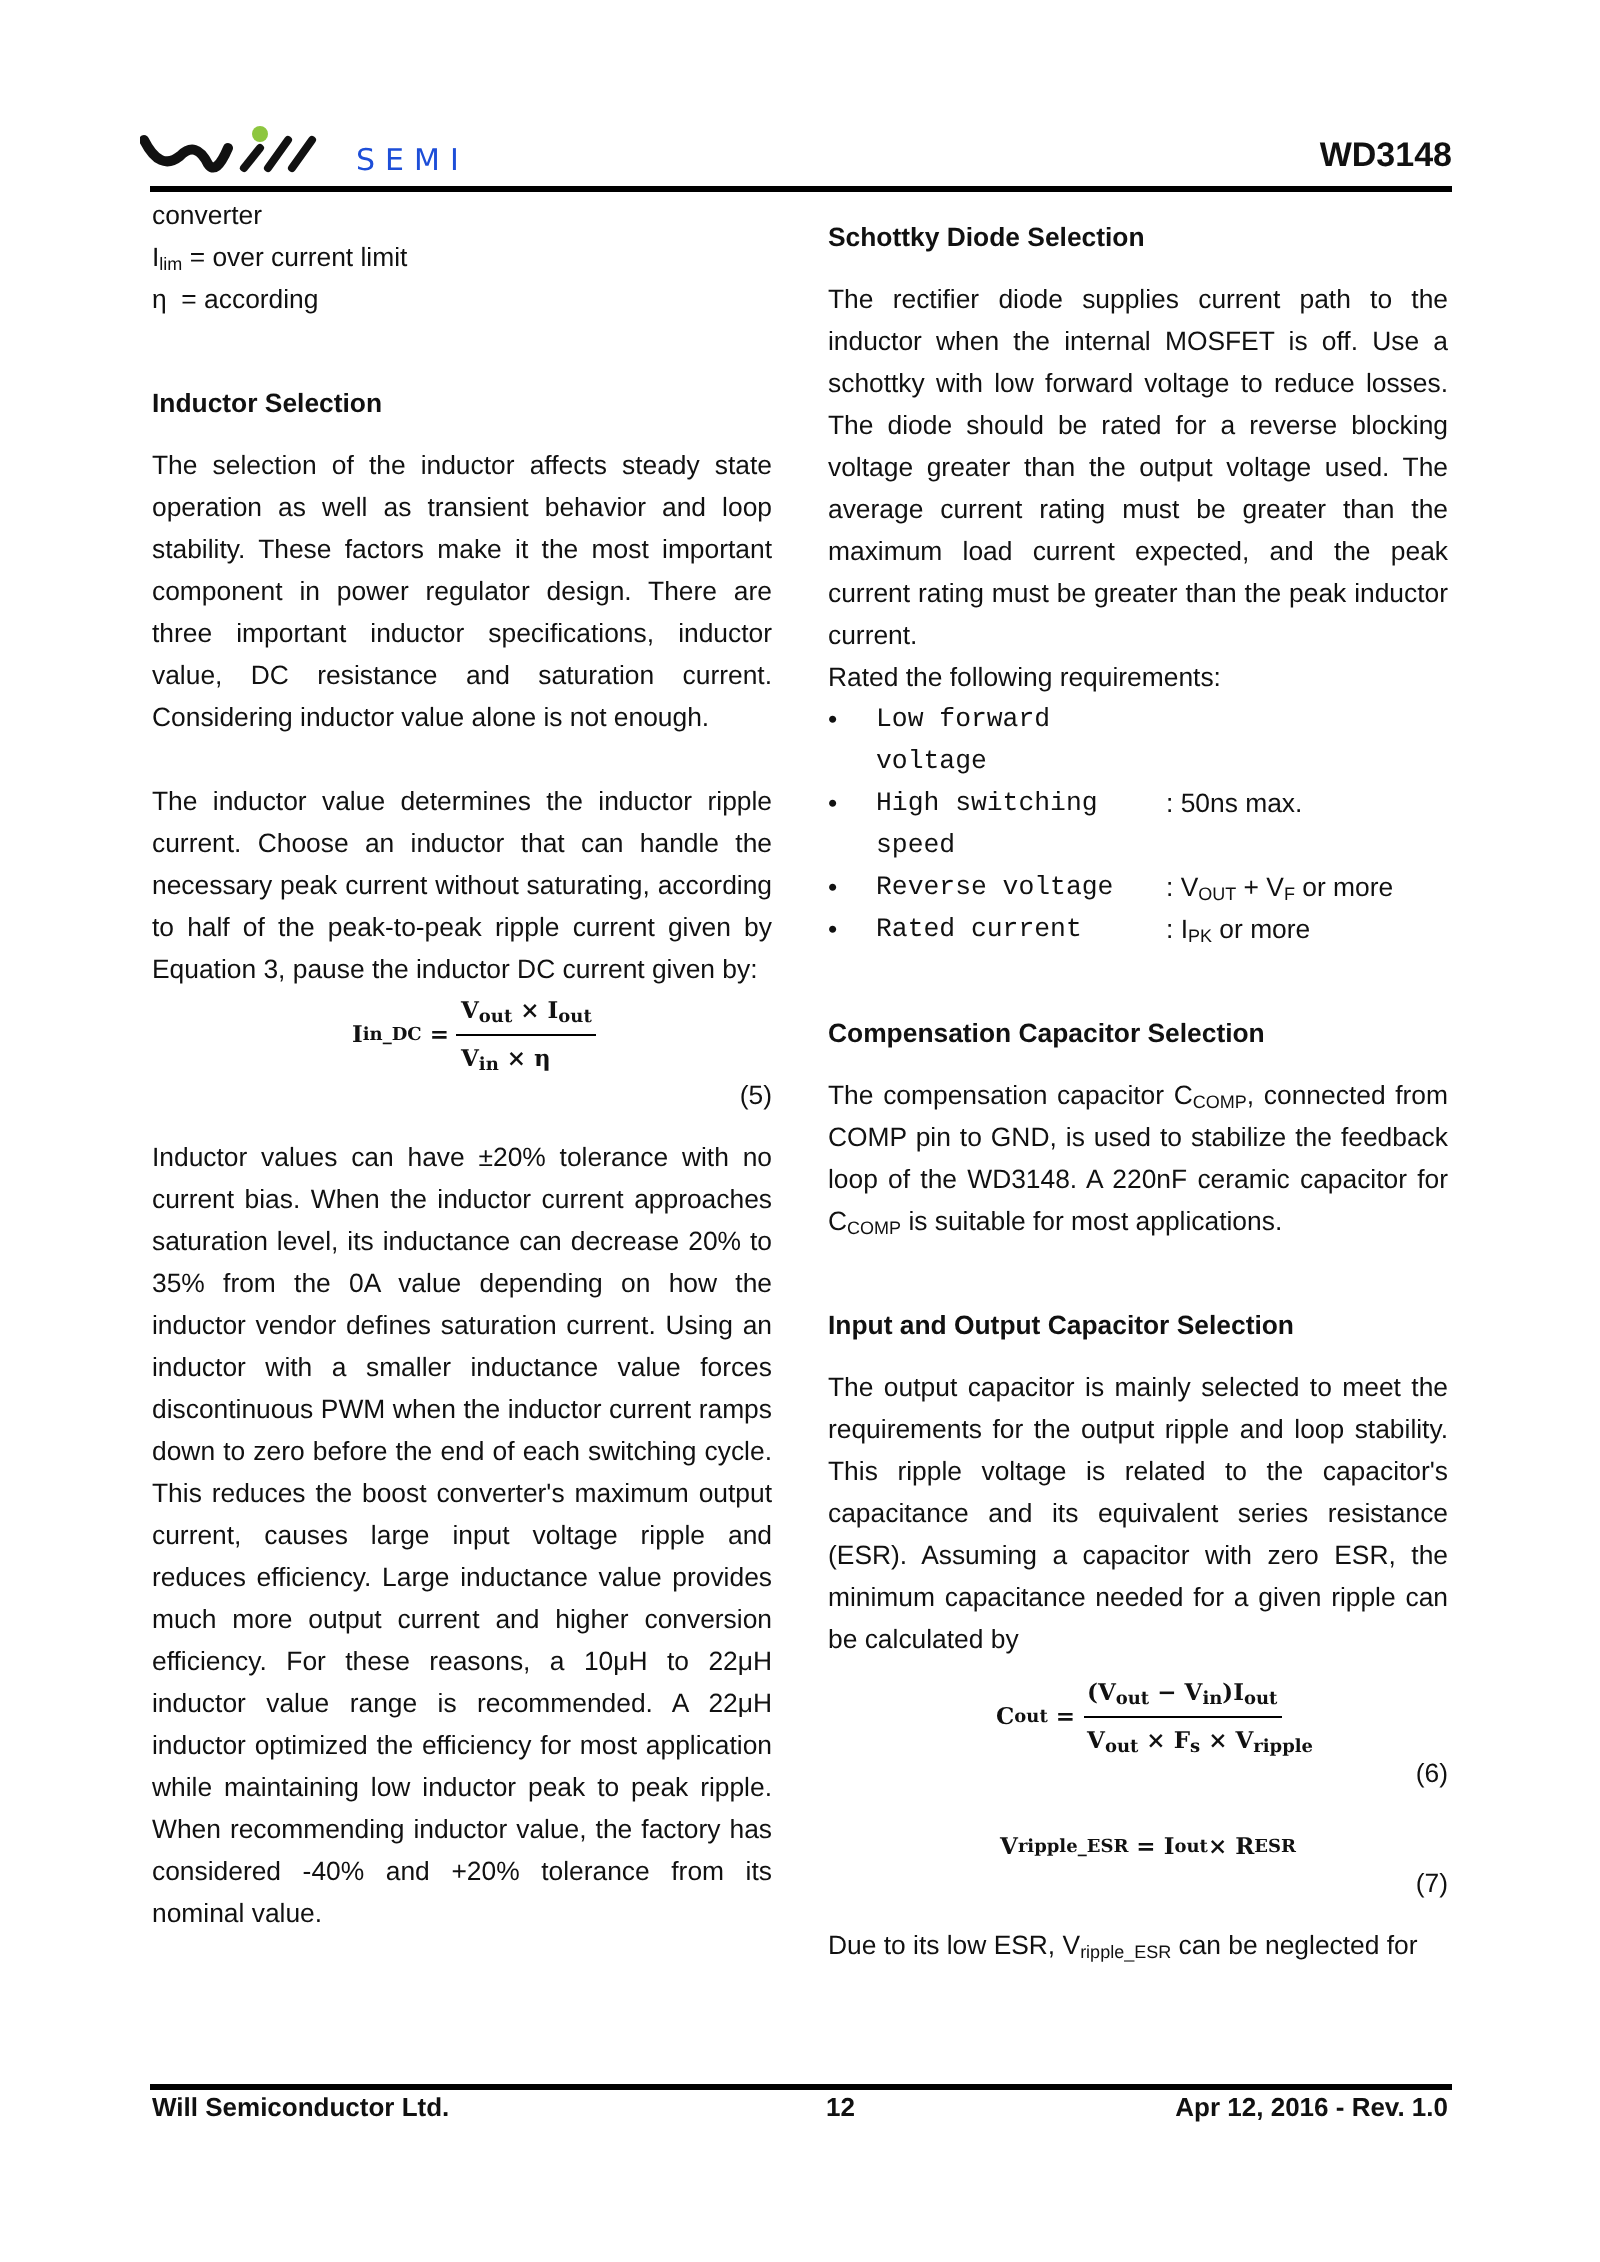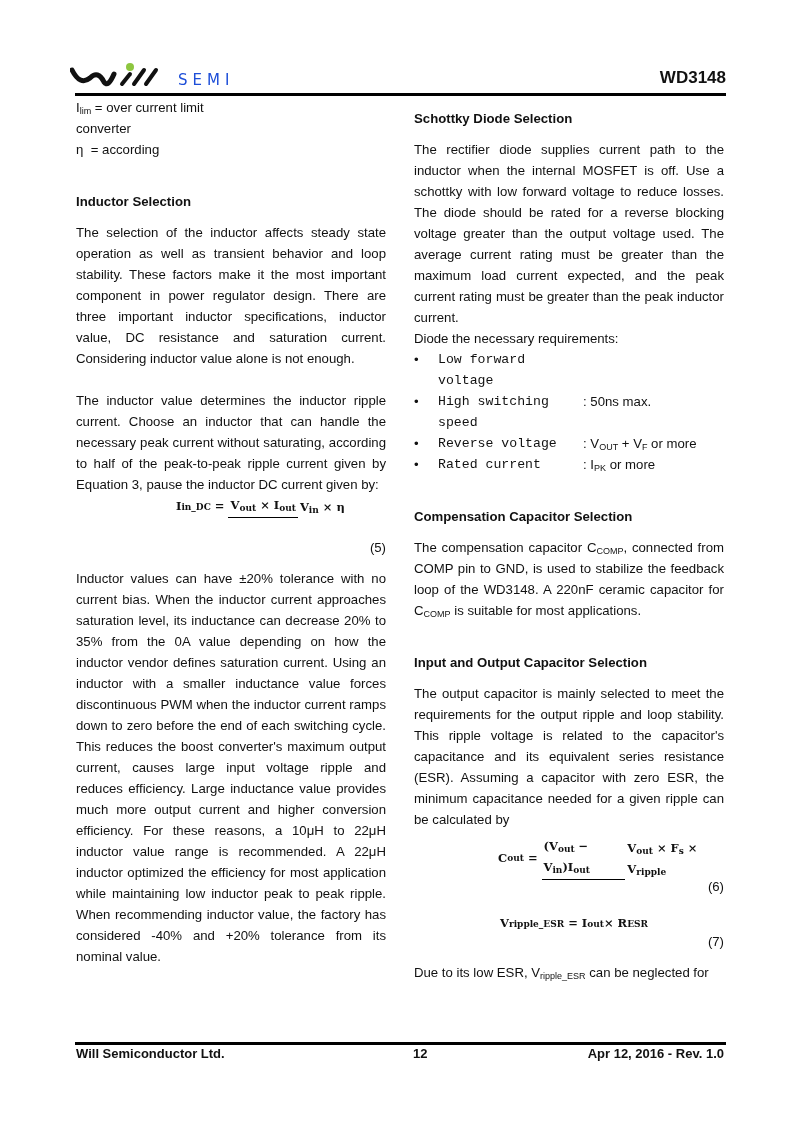--- a/index.html
+++ b/index.html
@@ -17,21 +17,21 @@
   .col-left { left: 76px; }
   .col-right { left: 414px; }
   .p { text-align: justify; margin: 0; }
   .h { font-weight: bold; margin: 0; }
   .gap { height: 21px; }
   .gap-sm { height: 10px; }
   sub, .sub { font-size: 9px; vertical-align: -2px; line-height: 0; }
   .eq { font-family: "DejaVu Serif", serif; font-weight: bold; font-size: 11.5px; position: relative;
         height: 42px; }
   .eq .inner { position: absolute; display: flex; align-items: center; }
-  .frac { display: inline-flex; flex-direction: row; align-items: center; margin-left: 4px; }
+  .frac { display: inline-flex; flex-direction: column; align-items: flex-start; margin-left: 4px; }
   .frac .num { border-bottom: 1px solid #000; padding: 0 2px 1px; }
   .frac .den { padding: 1px 2px 0; }
   .eq-num { text-align: right; height: 21px; }
   .bullet { display: flex; }
   .bullet .dot { width: 24px; }
   .bullet .lbl { width: 145px; font-family: Liberation Mono, monospace; }
   .footer { position: absolute; top: 1046px; left: 76px; width: 648px; font-size: 13px; font-weight: bold; }
   .footer .l { position: absolute; left: 0; }
   .footer .c { position: absolute; left: 337px; }
   .footer .r { position: absolute; right: 0; }
@@ -48,22 +48,22 @@
       <line x1="76" y1="22" x2="86" y2="8" stroke="#111" stroke-width="4" stroke-linecap="round"></line>
       <circle cx="60" cy="5" r="4" fill="#8dc63f"></circle>
     </svg>
     <span class="logo-text">SEMI</span>
   </div>
   <div class="doc-id">WD3148</div>
 </div>
 <div class="rule-top"></div>
 
 <div class="col col-left">
+  <p class="p">converter</p>
   <p class="p"><span>I</span><span class="sub">lim</span><span> = </span><span>over current limit</span></p>
-  <p class="p">converter</p>
   <p class="p"><span>η</span>&nbsp;<span> = </span><span>according</span></p>
   <div class="gap"></div>
   <div class="gap-sm"></div>
   <p class="h">Inductor Selection</p>
   <div class="gap-sm"></div>
   <p class="p">The selection of the inductor affects steady state operation as well as transient behavior and loop stability. These factors make it the most important component in power regulator design. There are three important inductor specifications, inductor value, DC resistance and saturation current. Considering inductor value alone is not enough.</p>
   <div class="gap"></div>
   <p class="p">The inductor value determines the inductor ripple current. Choose an inductor that can handle the necessary peak current without saturating, according to half of the peak-to-peak ripple current given by Equation 3, pause the inductor DC current given by:</p>
   <div class="eq">
     <div class="inner" style="left:100px; top:0;">
@@ -76,21 +76,21 @@
   </div>
   <div class="eq-num">(5)</div>
   <div class="gap-sm"></div>
   <p class="p">Inductor values can have ±20% tolerance with no current bias. When the inductor current approaches saturation level, its inductance can decrease 20% to 35% from the 0A value depending on how the inductor vendor defines saturation current. Using an inductor with a smaller inductance value forces discontinuous PWM when the inductor current ramps down to zero before the end of each switching cycle. This reduces the boost converter's maximum output current, causes large input voltage ripple and reduces efficiency. Large inductance value provides much more output current and higher conversion efficiency. For these reasons, a 10μH to 22μH inductor value range is recommended. A 22μH inductor optimized the efficiency for most application while maintaining low inductor peak to peak ripple. When recommending inductor value, the factory has considered -40% and +20% tolerance from its nominal value.</p>
 </div>
 
 <div class="col col-right" style="top:108px;">
   <p class="h">Schottky Diode Selection</p>
   <div class="gap-sm"></div>
   <p class="p">The rectifier diode supplies current path to the inductor when the internal MOSFET is off. Use a schottky with low forward voltage to reduce losses. The diode should be rated for a reverse blocking voltage greater than the output voltage used. The average current rating must be greater than the maximum load current expected, and the peak current rating must be greater than the peak inductor current.</p>
-  <p class="p">Diode the necessary requirements:</p>
+  <p class="p">Rated the following requirements:</p>
   <div class="bullet">
       <span class="dot">•</span>
       <span class="lbl">Low forward voltage</span>
     </div>
   <div class="bullet">
       <span class="dot">•</span>
       <span class="lbl">High switching speed</span>
       <span>: 50ns max.</span>
     </div>
   <div class="bullet">

